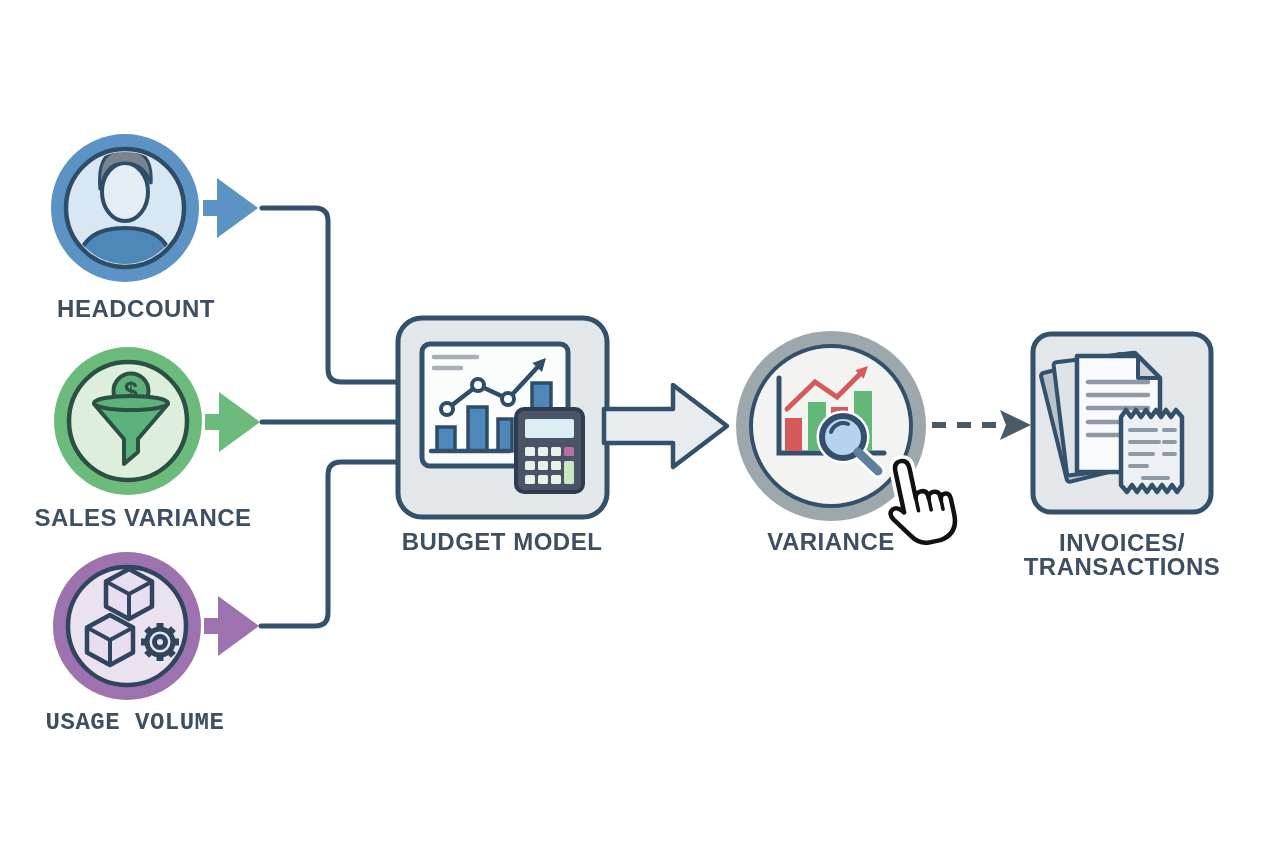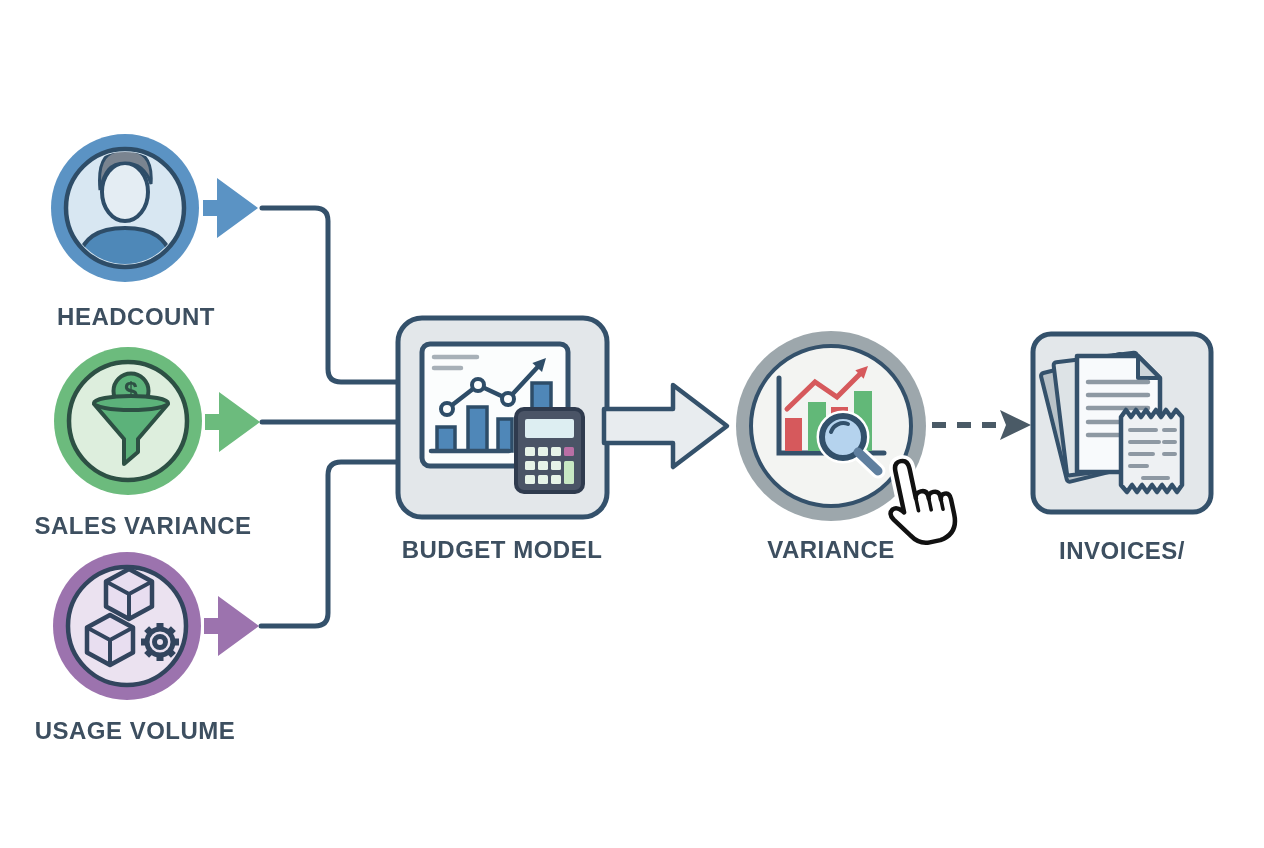--- a/index.html
+++ b/index.html
@@ -13,21 +13,20 @@
   .diagram-svg{position:absolute;left:0;top:0;}
   .node-label{
     position:absolute;
     text-align:center;
     font-weight:bold;
     font-size:24px;
     letter-spacing:0.5px;
     color:#3d4f60;
     line-height:24px;
     user-select:none;
-    margin-top:8px;
   }
 </style>
 </head>
 <body>
 
 <div class="canvas">
 
   <svg class="diagram-svg" width="1264" height="848" viewBox="0 0 1264 848">
 
     <defs>
@@ -167,23 +166,24 @@
       <path d="M10,14 Q10,4 18,4 Q26,4 26,14 L26,48 Q26,42 33,41.5 Q40,41.5 40,49 L40,51 Q40,45 46.5,45 Q53,45 53,52 L53,55 Q53,49.5 58.5,49.5 Q64,49.5 64,57 L64,74 Q64,96 43,99 L31,99 Q19,99 11.5,87 L-3,66 Q-8,58 -1.5,54.5 Q3,52.5 8,58 L10,60.5 Z" fill="none" stroke="#ffffff" stroke-width="13" stroke-linejoin="round"></path>
       <path d="M10,14 Q10,4 18,4 Q26,4 26,14 L26,48 Q26,42 33,41.5 Q40,41.5 40,49 L40,51 Q40,45 46.5,45 Q53,45 53,52 L53,55 Q53,49.5 58.5,49.5 Q64,49.5 64,57 L64,74 Q64,96 43,99 L31,99 Q19,99 11.5,87 L-3,66 Q-8,58 -1.5,54.5 Q3,52.5 8,58 L10,60.5 Z" fill="#ffffff" stroke="#111111" stroke-width="5" stroke-linejoin="round"></path>
       <path d="M26,50 V62 M40,52 V64 M53,56 V66" fill="none" stroke="#111111" stroke-width="4" stroke-linecap="round"></path>
     </g>
   </svg>
 
   <div class="node-label" style="left:16px;top:297px;width:240px;">HEADCOUNT</div>
 
   <div class="node-label" style="left:23px;top:506px;width:240px;">SALES VARIANCE</div>
 
-  <div class="node-label" style="left:15px;top:711px;width:240px;">USAGE VOLUME</div>
+  <div class="node-label" style="left:15px;top:711px;width:240px;font-family:Liberation Mono, monospace;">USAGE VOLUME</div>
 
   <div class="node-label" style="left:711px;top:530px;width:240px;">VARIANCE</div>
 
   <div class="node-label" style="left:382px;top:530px;width:240px;">BUDGET MODEL</div>
 
   <div class="node-label" style="left:1002px;top:531px;width:240px;">
     <span style="display:block;">INVOICES/</span>
+    <span style="display:block;">TRANSACTIONS</span>
   </div>
 
 </div>
 
 </body></html>

